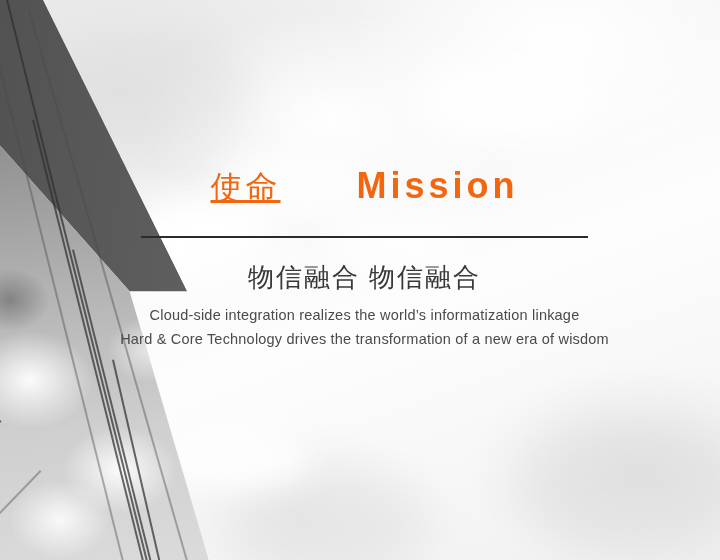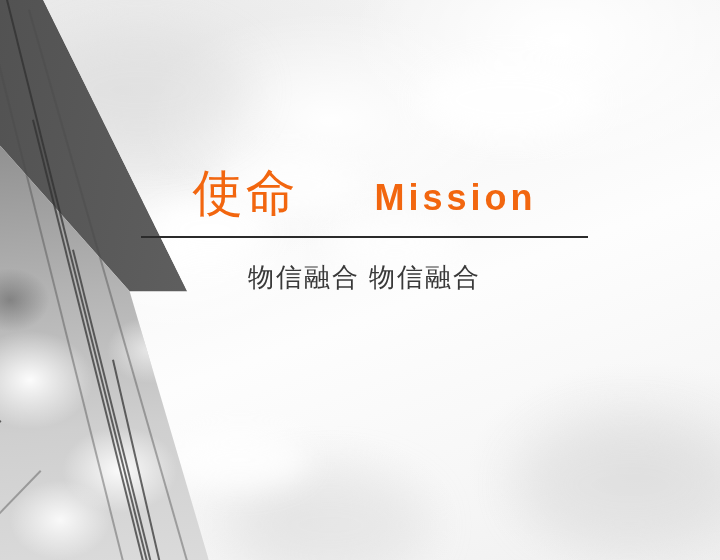--- a/index.html
+++ b/index.html
@@ -89,25 +89,26 @@
   .title-row {
     position: absolute;
     left: 141px;
     top: 168px;
     width: 447px;
     display: flex;
     align-items: baseline;
     justify-content: center;
   }
   .title-cn {
-    font-size: 50px;
+    font-size: 32px;
     line-height: 1;
     letter-spacing: 3px;
     font-weight: 400;
     white-space: nowrap;
+    text-decoration: underline;
   }
   .title-en {
     font-size: 36px;
     line-height: 1;
     font-weight: bold;
     letter-spacing: 4px;
     margin-left: 76px;
     white-space: nowrap;
   }
 
@@ -188,15 +189,19 @@
 
     <div class="title-row">
       <span class="title-cn" style="color:#F2660F">使命</span>
       <span class="title-en" style="color:#F2660F">Mission</span>
     </div>
 
     <div class="divider"></div>
 
     <div class="subtitle-cn">物信融合 物信融合</div>
 
+    <div class="eng-block">
+      <div class="eng-line">Cloud-side integration realizes the world’s informatization linkage</div>
+      <div class="eng-line">Hard &amp; Core Technology drives the transformation of a new era of wisdom</div>
+    </div>
 
   </div>
 </div>
 
 </body></html>

